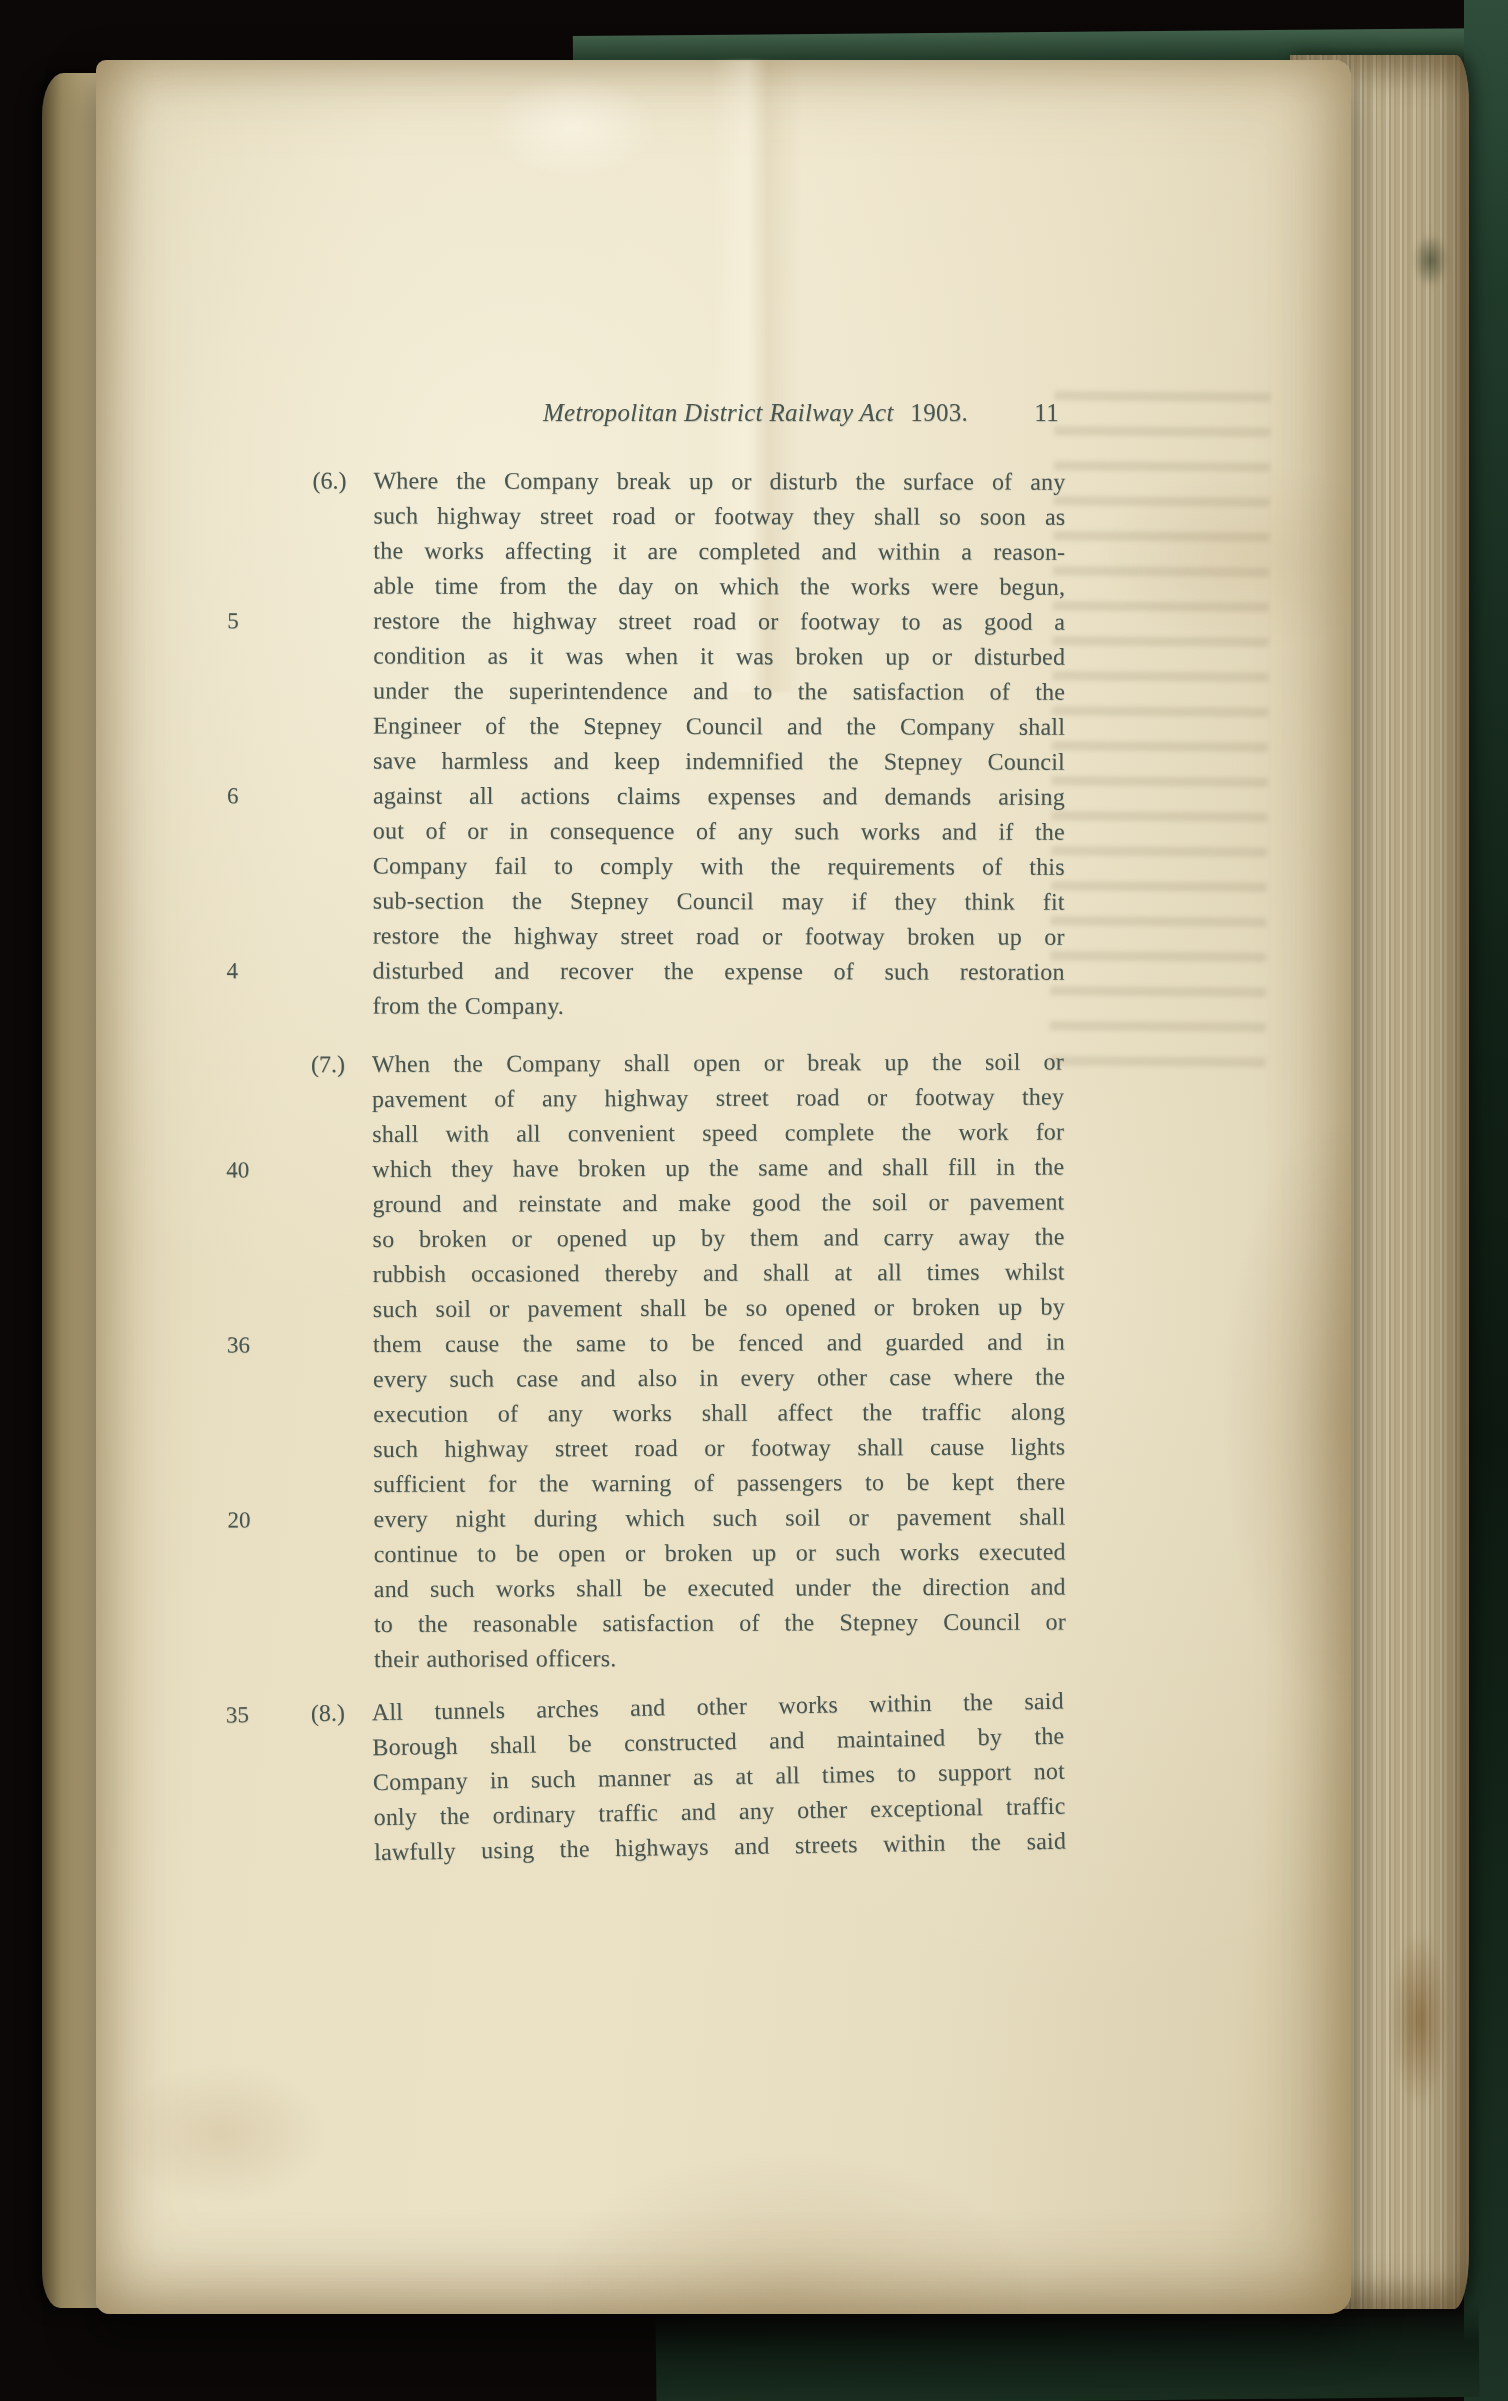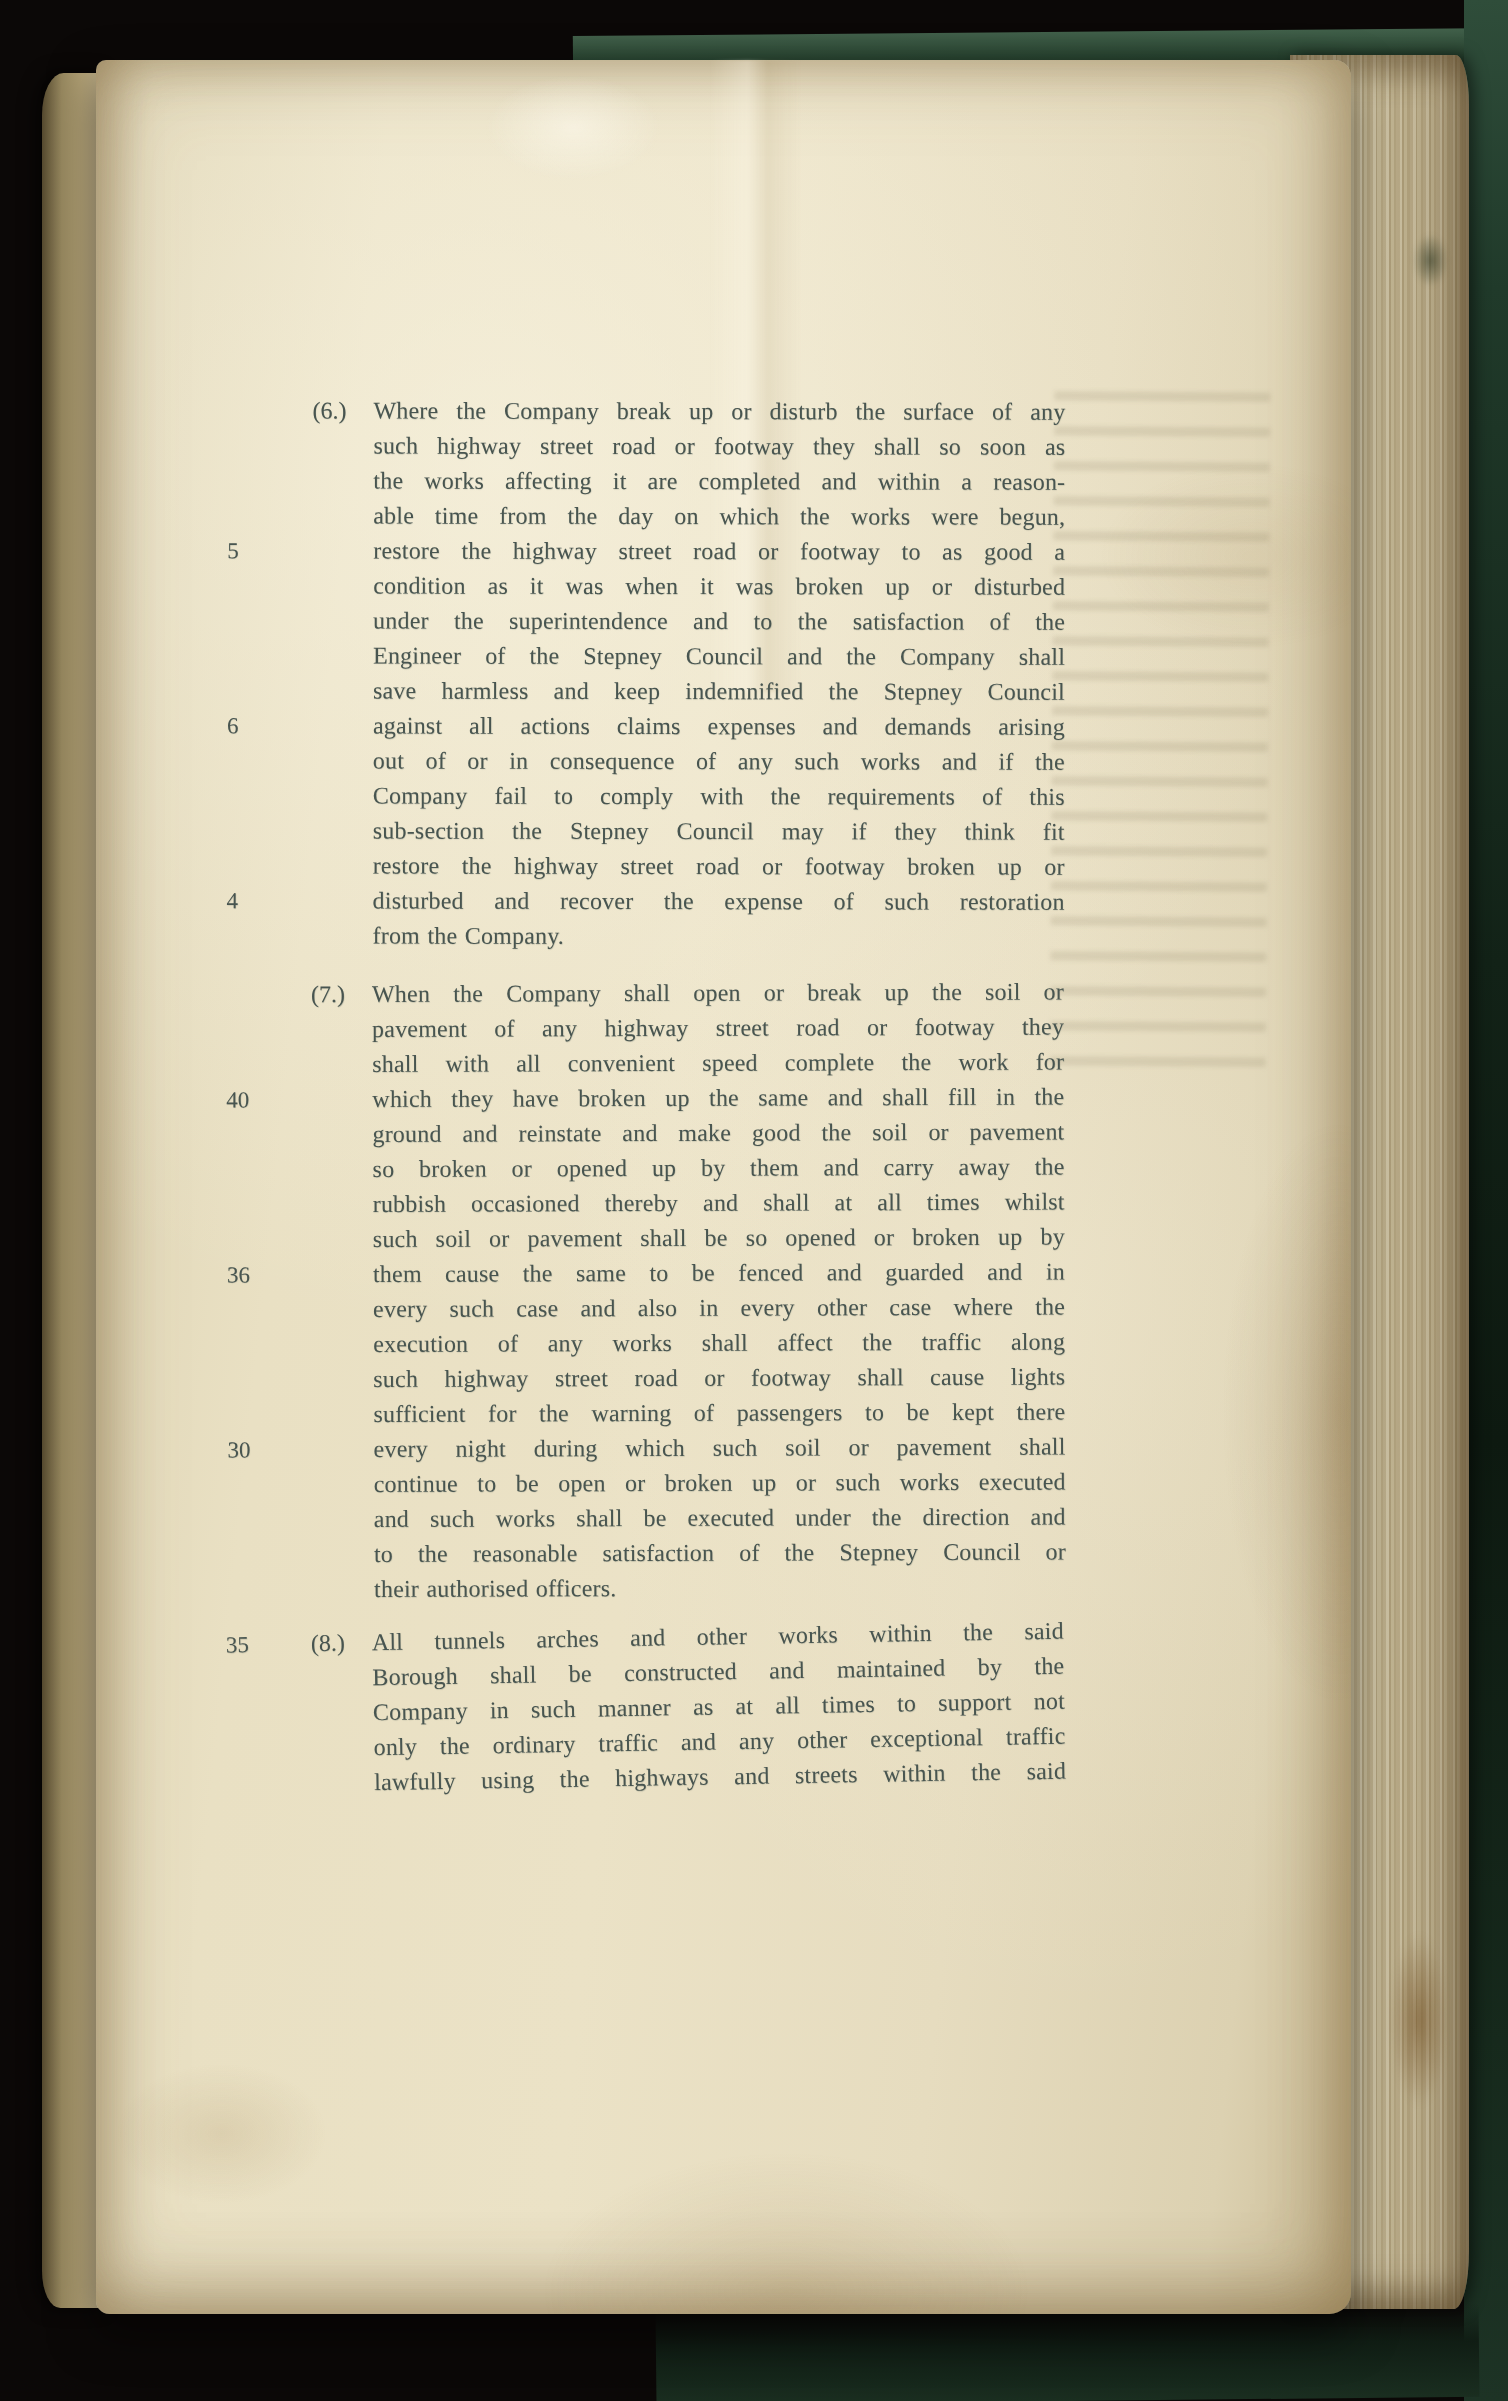--- a/index.html
+++ b/index.html
@@ -144,20 +144,27 @@
     <div class="fore-stain"></div>
     <div class="fore-mark"></div>
   </div>
 
   <div class="page">
     <div class="crease"></div>
     <div class="ghosts"></div>
     <div class="stains"></div>
 
     <div class="text-block">
+      <div class="page-header">
+        <div class="running-title">
+          <span class="t-italic">Metropolitan District Railway Act</span>
+          <span class="t-year">1903.</span>
+        </div>
+        <span class="page-number">11</span>
+      </div>
       <div id="clauses">
           <div class="clause clause-0">
             <div class="line-row">
               <span class="margin-number"></span>
               <span class="clause-label">(6.)</span>
               <span class="line-text">Where the Company break up or disturb the surface of any</span>
             </div>
             <div class="line-row">
               <span class="margin-number"></span>
               <span class="clause-label"></span>
@@ -294,21 +301,21 @@
               <span class="margin-number"></span>
               <span class="clause-label"></span>
               <span class="line-text">such highway street road or footway shall cause lights</span>
             </div>
             <div class="line-row">
               <span class="margin-number"></span>
               <span class="clause-label"></span>
               <span class="line-text">sufficient for the warning of passengers to be kept there</span>
             </div>
             <div class="line-row">
-              <span class="margin-number">30</span>
+              <span class="margin-number">20</span>
               <span class="clause-label"></span>
               <span class="line-text">every night during which such soil or pavement shall</span>
             </div>
             <div class="line-row">
               <span class="margin-number"></span>
               <span class="clause-label"></span>
               <span class="line-text">continue to be open or broken up or such works executed</span>
             </div>
             <div class="line-row">
               <span class="margin-number"></span>

